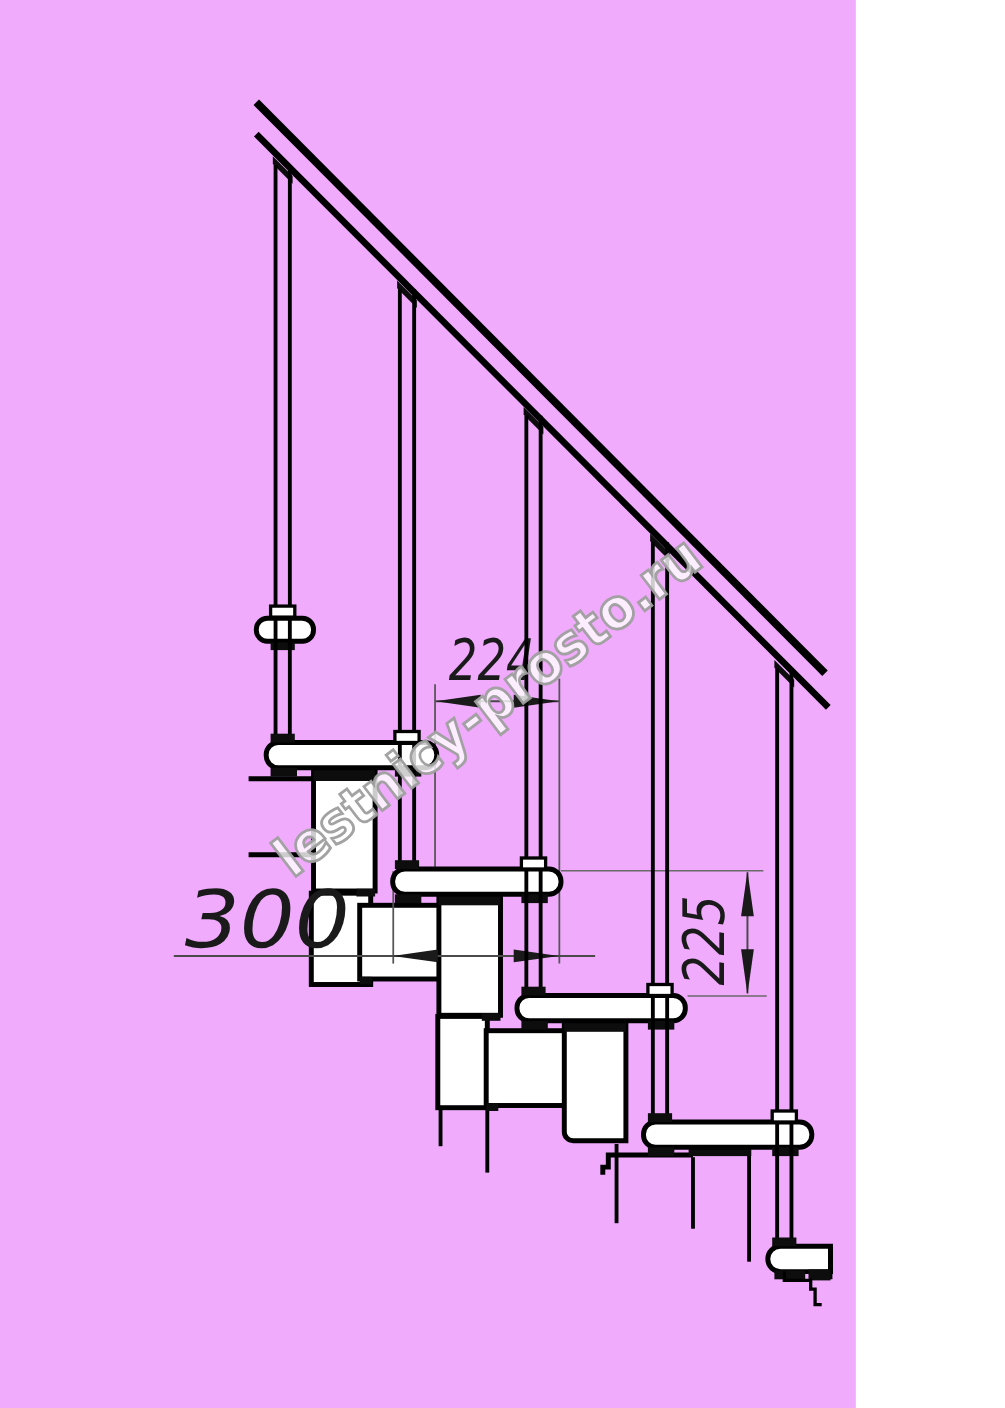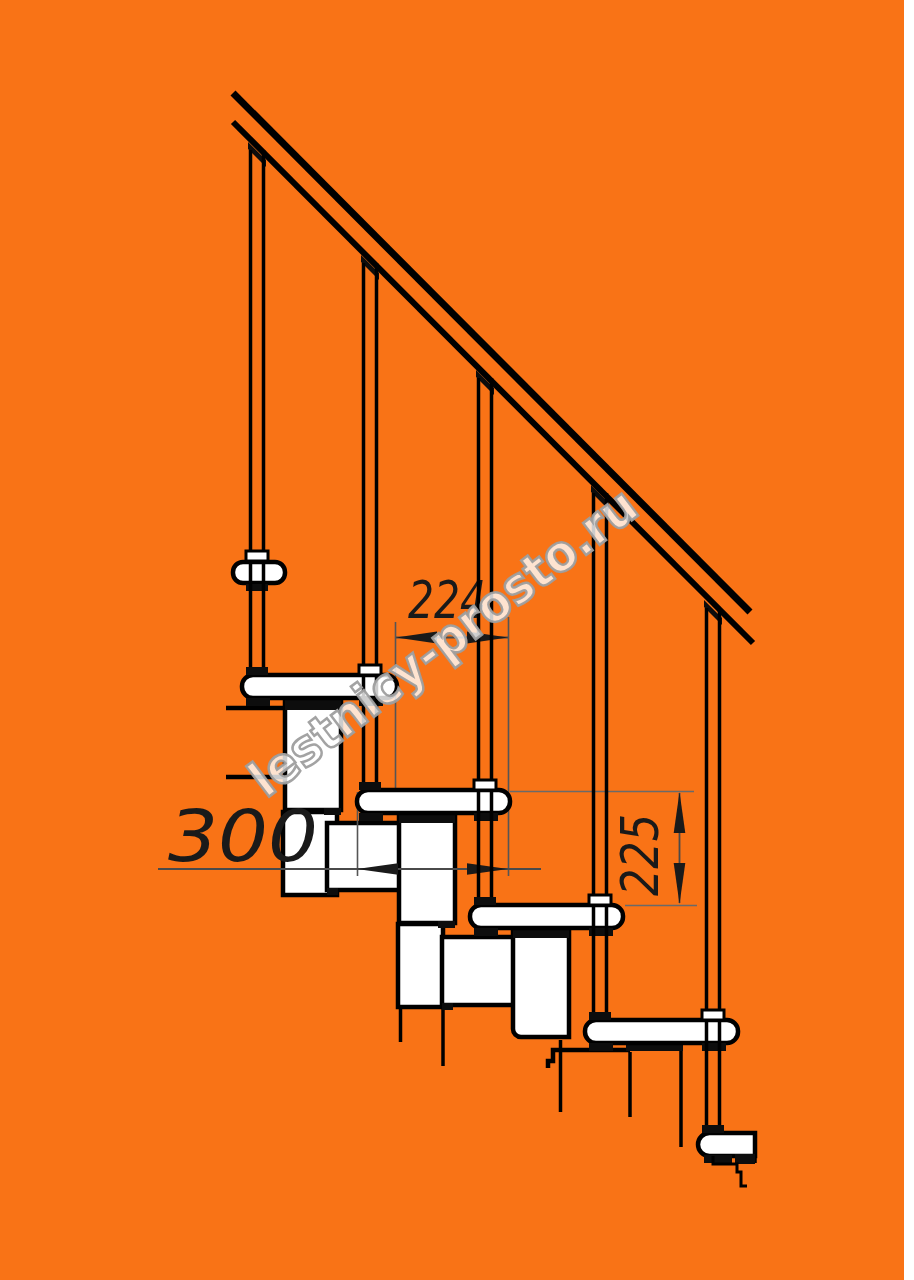--- a/index.html
+++ b/index.html
@@ -1,16 +1,16 @@
 <!DOCTYPE html>
 <html><head>
 <meta charset="utf-8">
 <style>
   html,body{margin:0;padding:0;background:#ffffff;}
-  .canvas{position:relative;width:904px;height:1280px;background:#f97316;overflow:hidden;
+  .canvas{position:relative;width:778px;height:1280px;background:#f0abfc;overflow:hidden;
           font-family:"DejaVu Sans",sans-serif;}
   svg{display:block}
   .dim-text{font-family:"DejaVu Sans",sans-serif;font-style:italic;fill:#1a1a1a;}
   .wm{font-family:"DejaVu Sans",sans-serif;font-weight:bold;
       fill:#ffffff;fill-opacity:0.80;stroke:#9e9e9e;stroke-opacity:0.95;stroke-width:2.6px;}
 </style>
 </head>
 <body>
 
 <div class="canvas">

